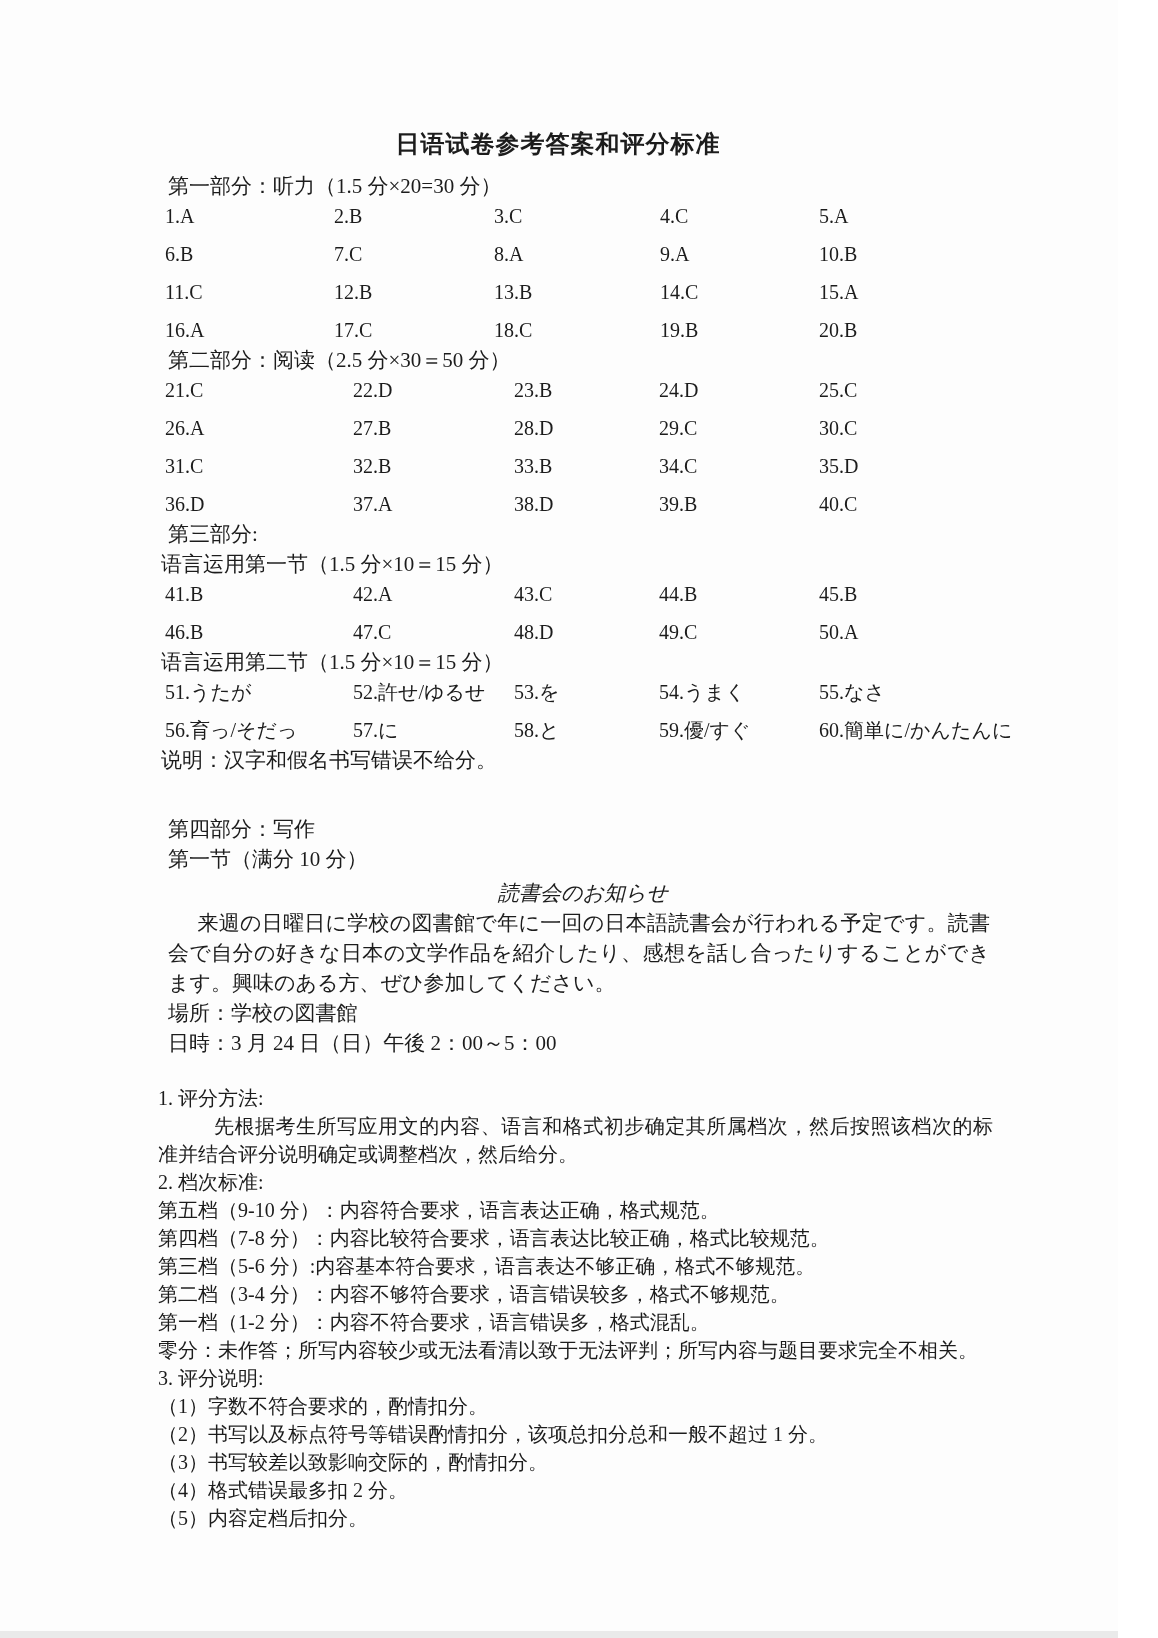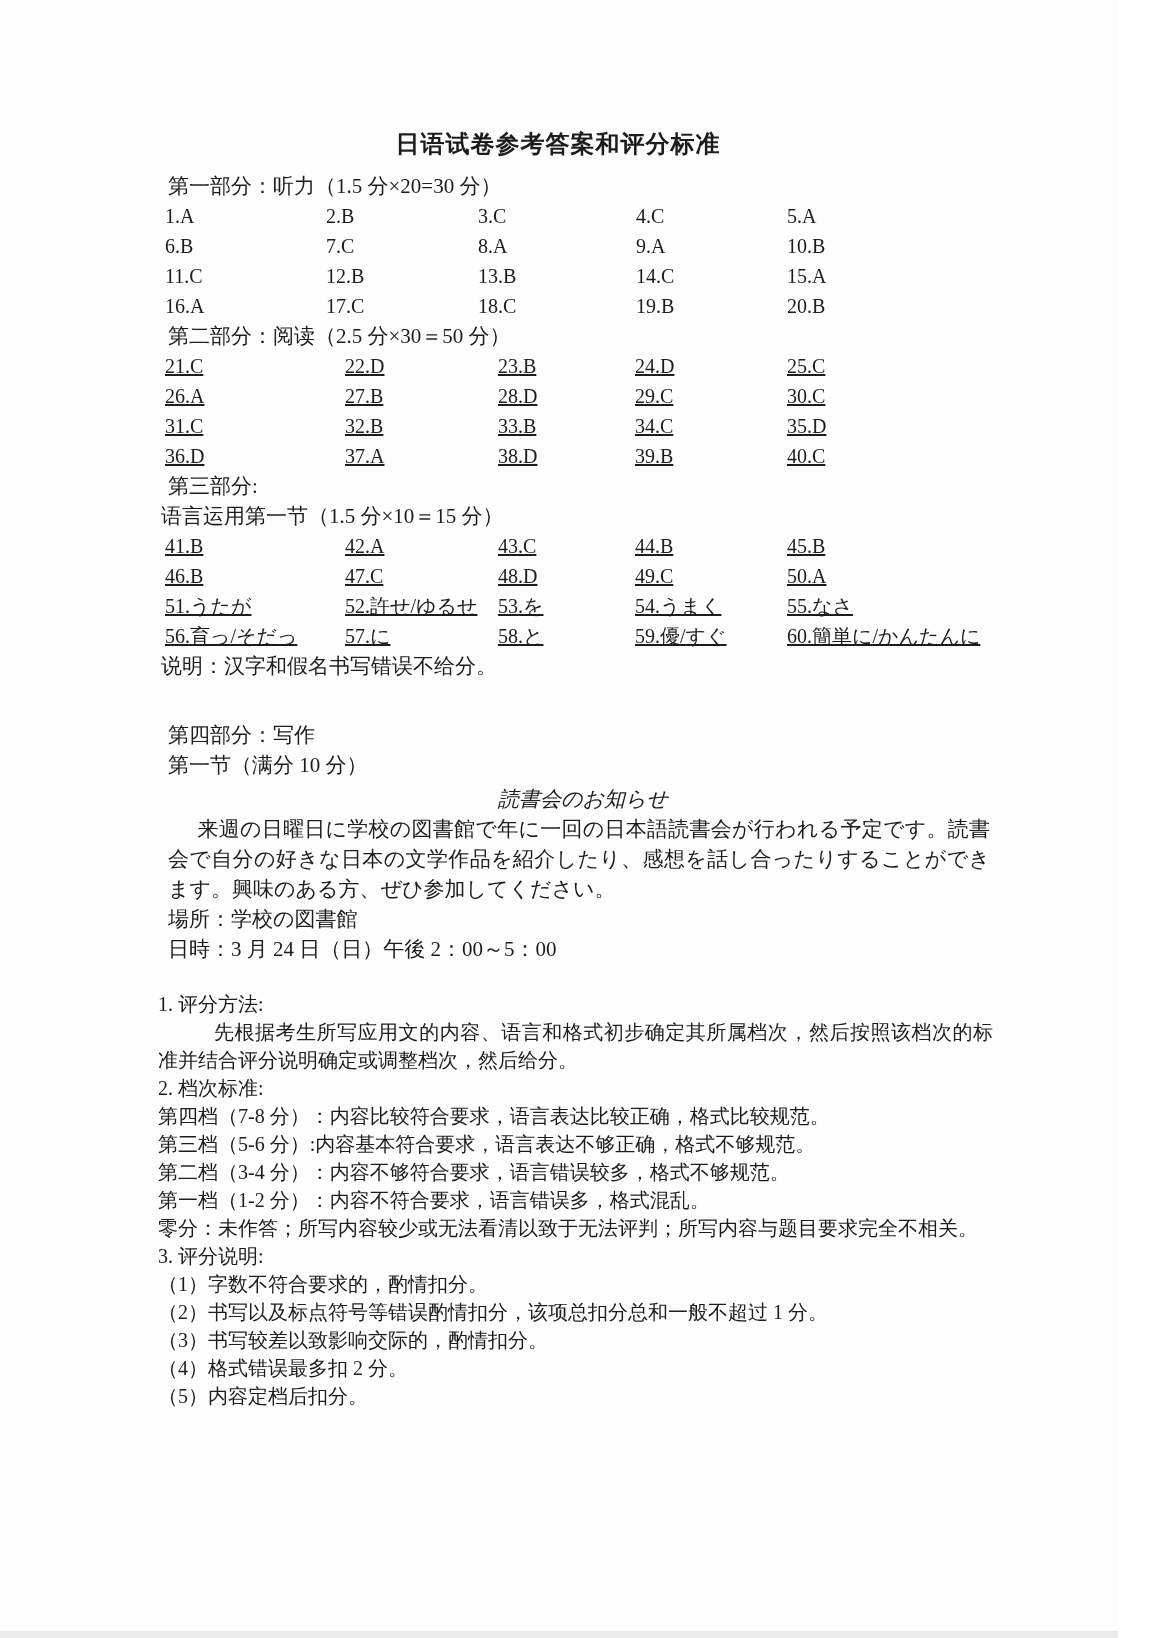--- a/index.html
+++ b/index.html
@@ -38,23 +38,24 @@
     line-height: 30px;
     white-space: nowrap;
     font-family: Liberation Serif, serif;
   }
   .part1-heading { margin-top: 10px; }
   .answer-grid {
     margin-left: 7px;
     display: grid;
     font-size: 20px;
     line-height: 30px;
+    gap: 8px;
   }
   .grid-a { grid-template-columns: 161px 152px 158px 151px auto; }
-  .grid-b { grid-template-columns: 180px 153px 137px 152px auto; text-decoration: underline; }
+  .grid-b { grid-template-columns: 180px 153px 137px 152px auto; }
   .cell { white-space: nowrap; }
   .note-line {
     margin-left: 3px;
     font-size: 21px;
     line-height: 30px;
   }
   .part4 { margin-top: 39px; }
   .notice-title {
     font-size: 21px;
     line-height: 30px;
@@ -158,20 +159,21 @@
           <div class="cell">42.A</div>
           <div class="cell">43.C</div>
           <div class="cell">44.B</div>
           <div class="cell">45.B</div>
           <div class="cell">46.B</div>
           <div class="cell">47.C</div>
           <div class="cell">48.D</div>
           <div class="cell">49.C</div>
           <div class="cell">50.A</div>
         </div>
+      <div class="heading upper note-line">语言运用第二节（1.5 分×10＝15 分）</div>
       <div class="answer-grid grid-b upper">
           <div class="cell">51.うたが</div>
           <div class="cell">52.許せ/ゆるせ</div>
           <div class="cell">53.を</div>
           <div class="cell">54.うまく</div>
           <div class="cell">55.なさ</div>
           <div class="cell">56.育っ/そだっ</div>
           <div class="cell">57.に</div>
           <div class="cell">58.と</div>
           <div class="cell">59.優/すぐ</div>
@@ -187,20 +189,21 @@
       <div class="notice-body upper">来週の日曜日に学校の図書館で年に一回の日本語読書会が行われる予定です。読書会で自分の好きな日本の文学作品を紹介したり、感想を話し合ったりすることができます。興味のある方、ぜひ参加してください。</div>
       <div class="heading upper">場所：学校の図書館</div>
       <div class="heading upper">日時：3 月 24 日（日）午後 2：00～5：00</div>
     </section>
 
     <section class="scoring">
       <div class="line">1. 评分方法:</div>
       <div class="line body-par">先根据考生所写应用文的内容、语言和格式初步确定其所属档次，然后按照该档次的标准并结合评分说明确定或调整档次，然后给分。</div>
       <div class="line">2. 档次标准:</div>
       <div>
+          <div class="line">第五档（9-10 分）：内容符合要求，语言表达正确，格式规范。</div>
           <div class="line">第四档（7-8 分）：内容比较符合要求，语言表达比较正确，格式比较规范。</div>
           <div class="line">第三档（5-6 分）:内容基本符合要求，语言表达不够正确，格式不够规范。</div>
           <div class="line">第二档（3-4 分）：内容不够符合要求，语言错误较多，格式不够规范。</div>
           <div class="line">第一档（1-2 分）：内容不符合要求，语言错误多，格式混乱。</div>
           <div class="line">零分：未作答；所写内容较少或无法看清以致于无法评判；所写内容与题目要求完全不相关。</div>
         </div>
       <div class="line">3. 评分说明:</div>
       <div>
           <div class="line">（1）字数不符合要求的，酌情扣分。</div>
           <div class="line">（2）书写以及标点符号等错误酌情扣分，该项总扣分总和一般不超过 1 分。</div>

